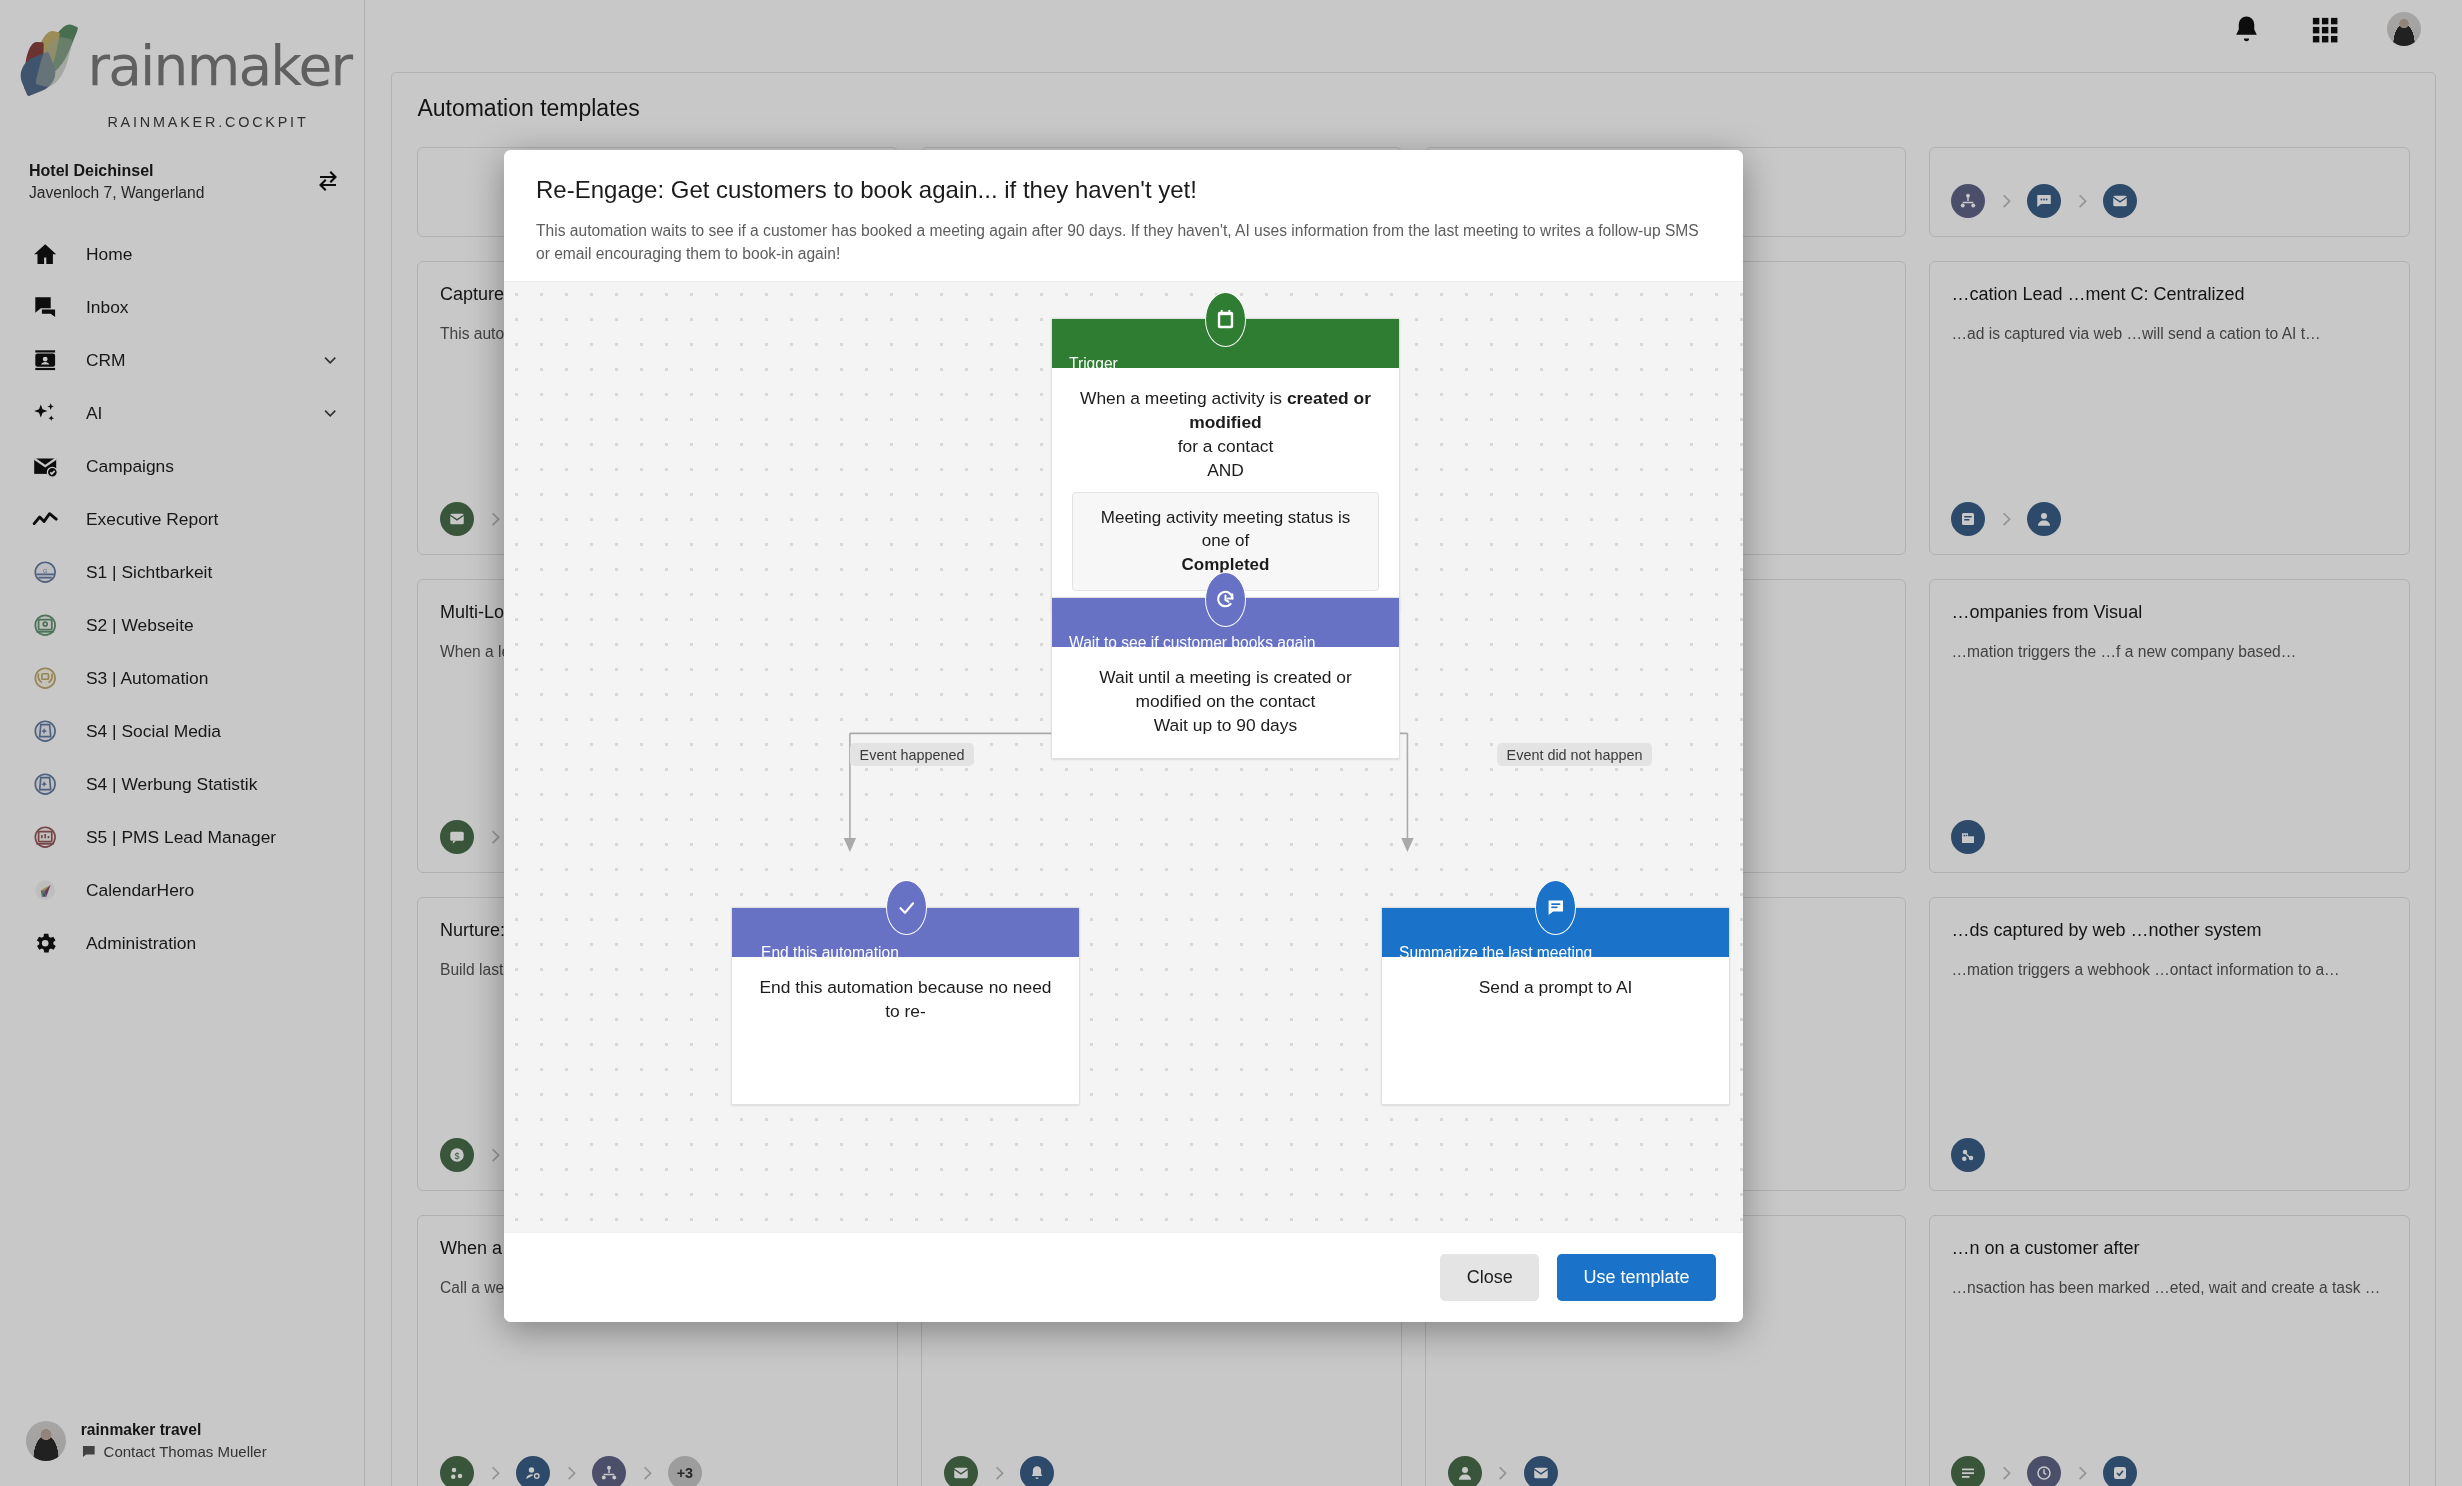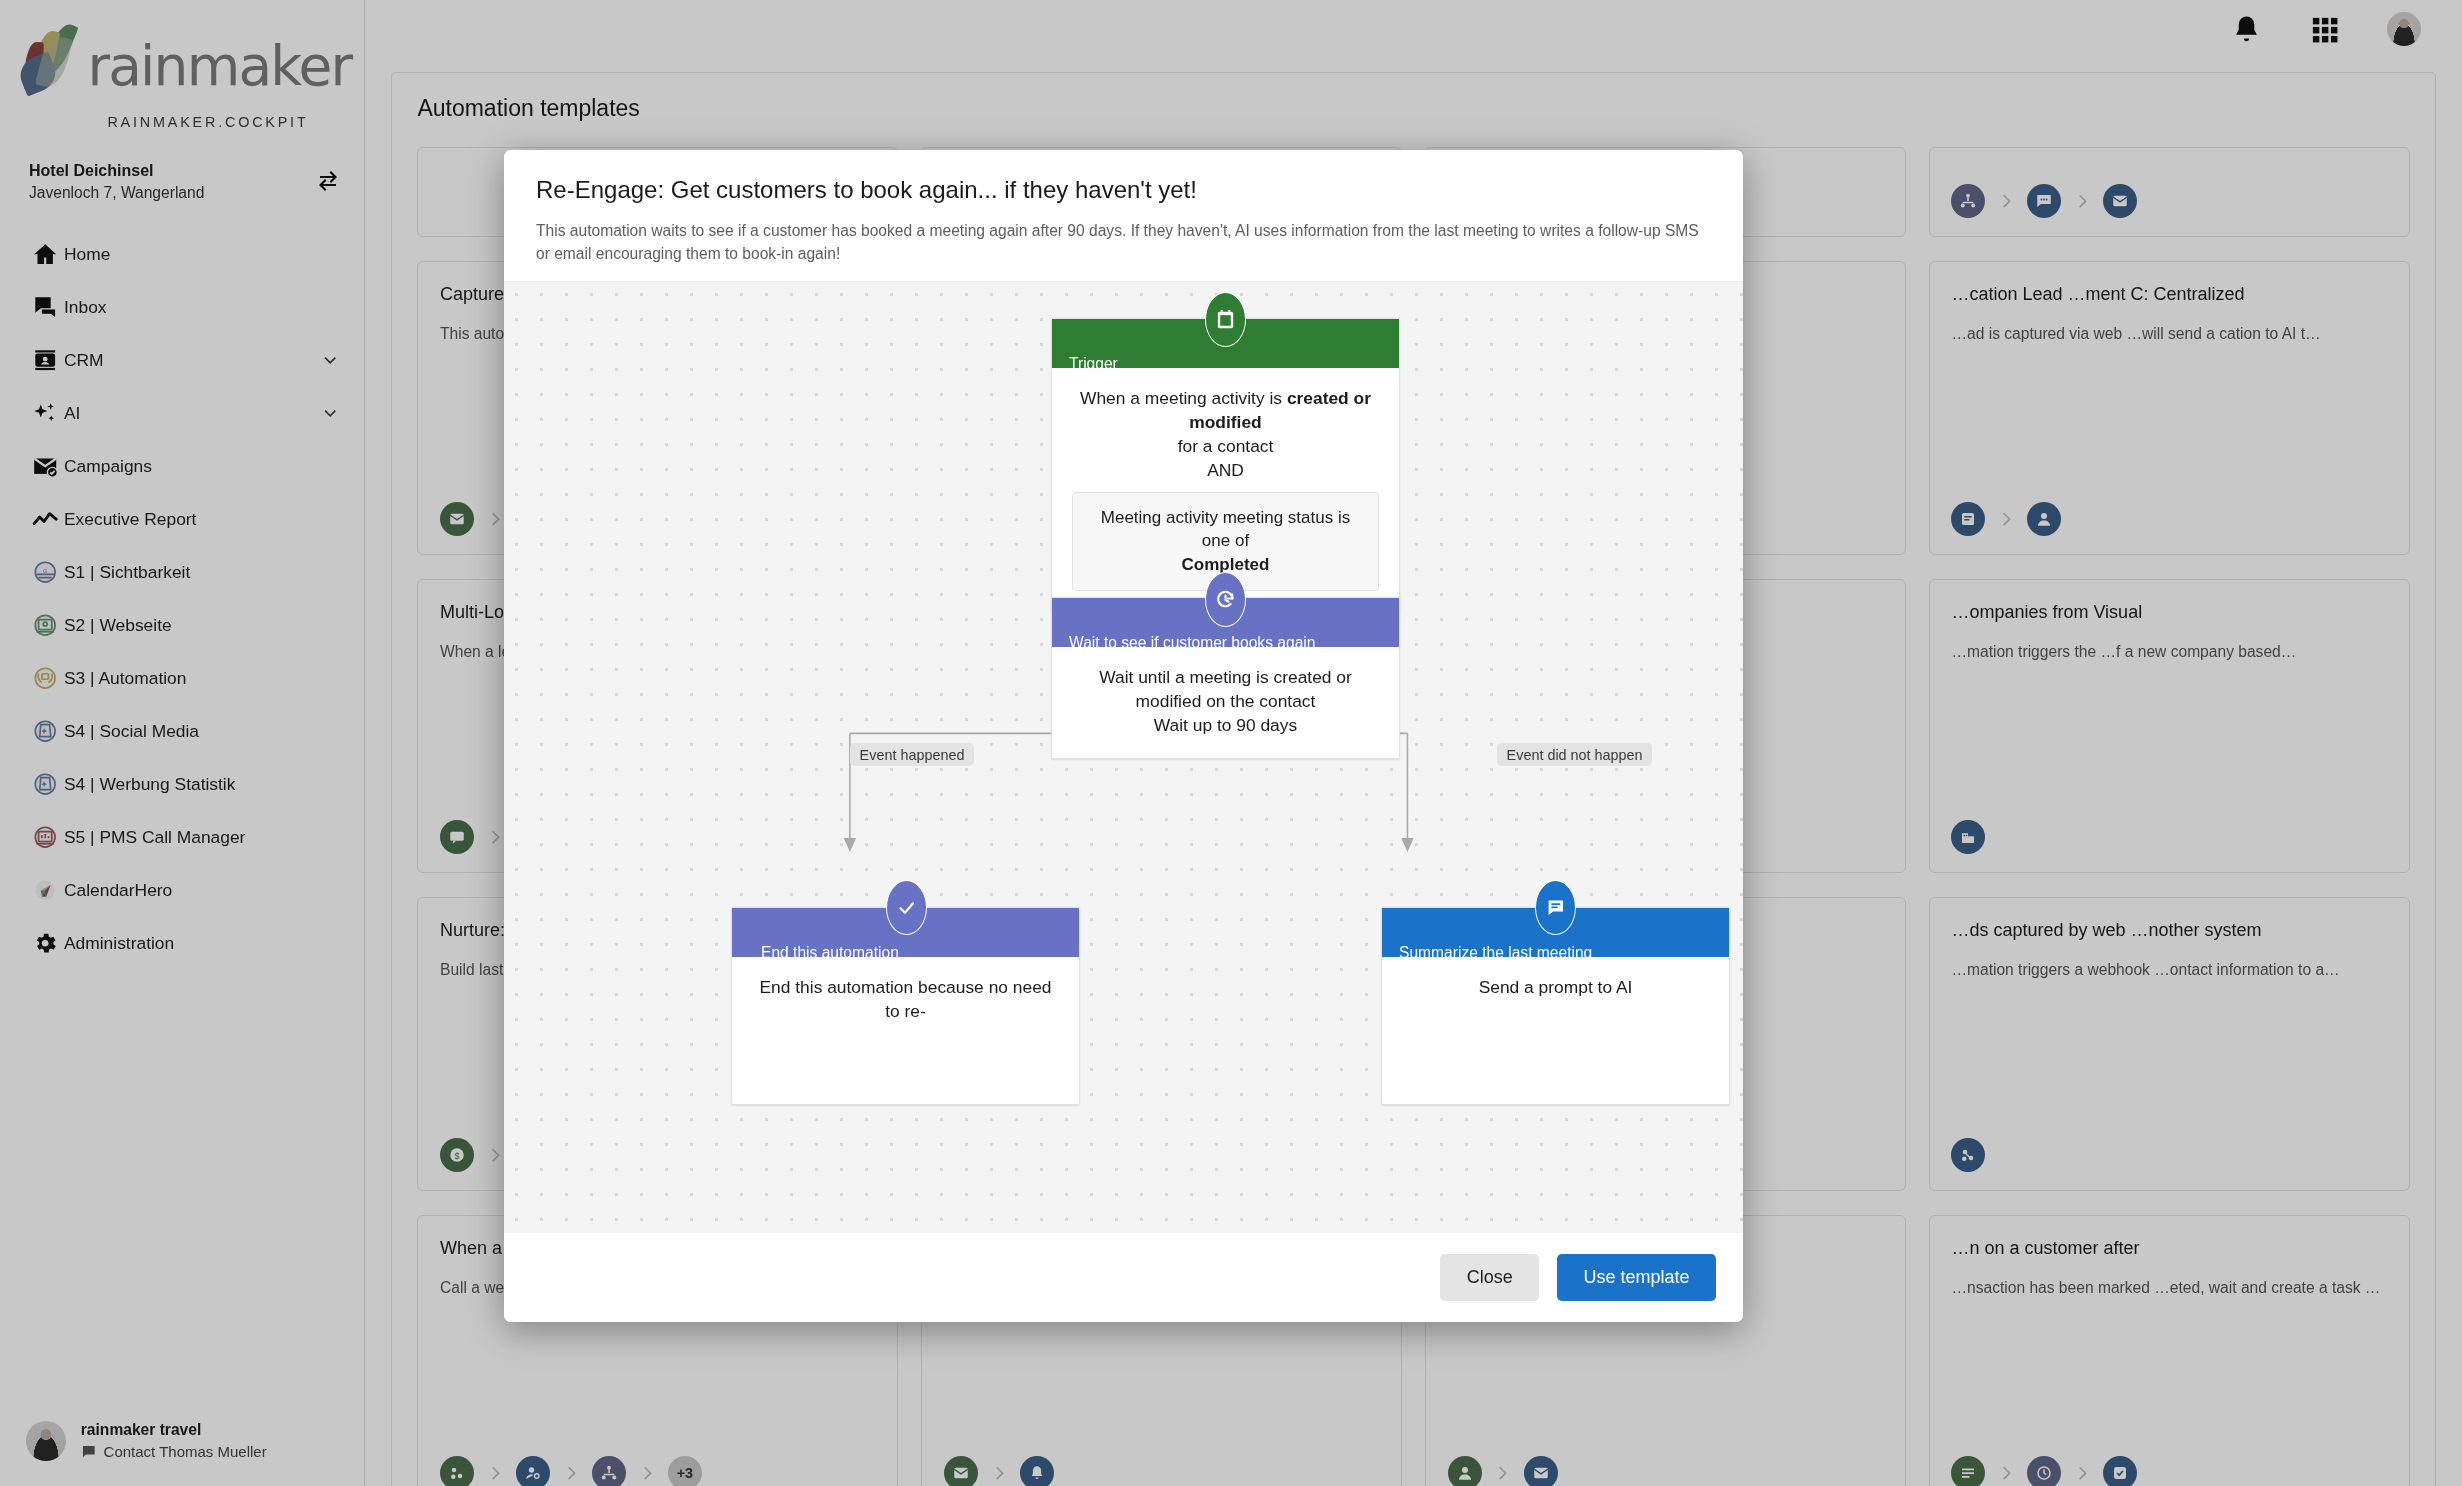--- a/index.html
+++ b/index.html
@@ -39,21 +39,21 @@
     margin-top:32px; padding:0 21.6px 0 29px;
     display:flex; align-items:center; justify-content:space-between;
   }
   .hotel-name { font-size:16px; font-weight:700; color:#1c1c1c; }
   .hotel-addr { font-size:15.6px; color:#333; margin-top:3.6px; }
   .swap-ico { width:28px; height:24px; flex:none; }
 
   .nav { margin-top:26.4px; }
   .nav-item {
     display:flex; align-items:center; height:53px;
-    padding-left:30px; padding-right:24px; cursor:pointer; gap:4px;
+    padding-left:30px; padding-right:24px; cursor:pointer; gap:26px;
   }
   .nav-ico { width:30px; height:30px; flex:none; display:flex; align-items:center; justify-content:center; }
   .nav-label { font-size:17.4px; color:#1f1f1f; flex:1; white-space:nowrap; }
   .chev { width:20.4px; height:20.4px; flex:none; opacity:.8; }
 
   .user-box {
     margin-top:auto; padding:17px 18px 26.4px 26.4px;
     display:flex; align-items:center; gap:14.4px;
   }
   .avatar-img {
@@ -317,21 +317,21 @@
 
         <div class="nav-item">
           <span class="nav-ico">
             <svg viewBox="0 0 24 24" width="26.4" height="26.4" fill="none" stroke="#d04a4a" stroke-width="1.5">
                 <circle cx="12" cy="12" r="9" fill="#fbeeee"></circle>
                 <rect x="6" y="7" width="12" height="9" rx="1"></rect>
                 <path d="M4 18h16"></path>
                 <path d="M9 13v-3M12 13v-4M15 13v-2"></path>
               </svg>
           </span>
-          <span class="nav-label">S5 | PMS Call Manager</span>
+          <span class="nav-label">S5 | PMS Lead Manager</span>
         </div>
 
         <div class="nav-item">
           <span class="nav-ico">
             <svg viewBox="0 0 24 24" width="26.4" height="26.4">
                 <circle cx="12" cy="12" r="9" fill="#f3f3f3"></circle>
                 <path d="M17 7 11 13l-3-1z" fill="#e8b317"></path>
                 <path d="M8 12l3 1-2 5z" fill="#2f9e44"></path>
                 <path d="M11 13l6-6-4 11z" fill="#c0398f"></path>
                 <path d="M9 18l2-5 2 5z" fill="#3a6fb8"></path>

